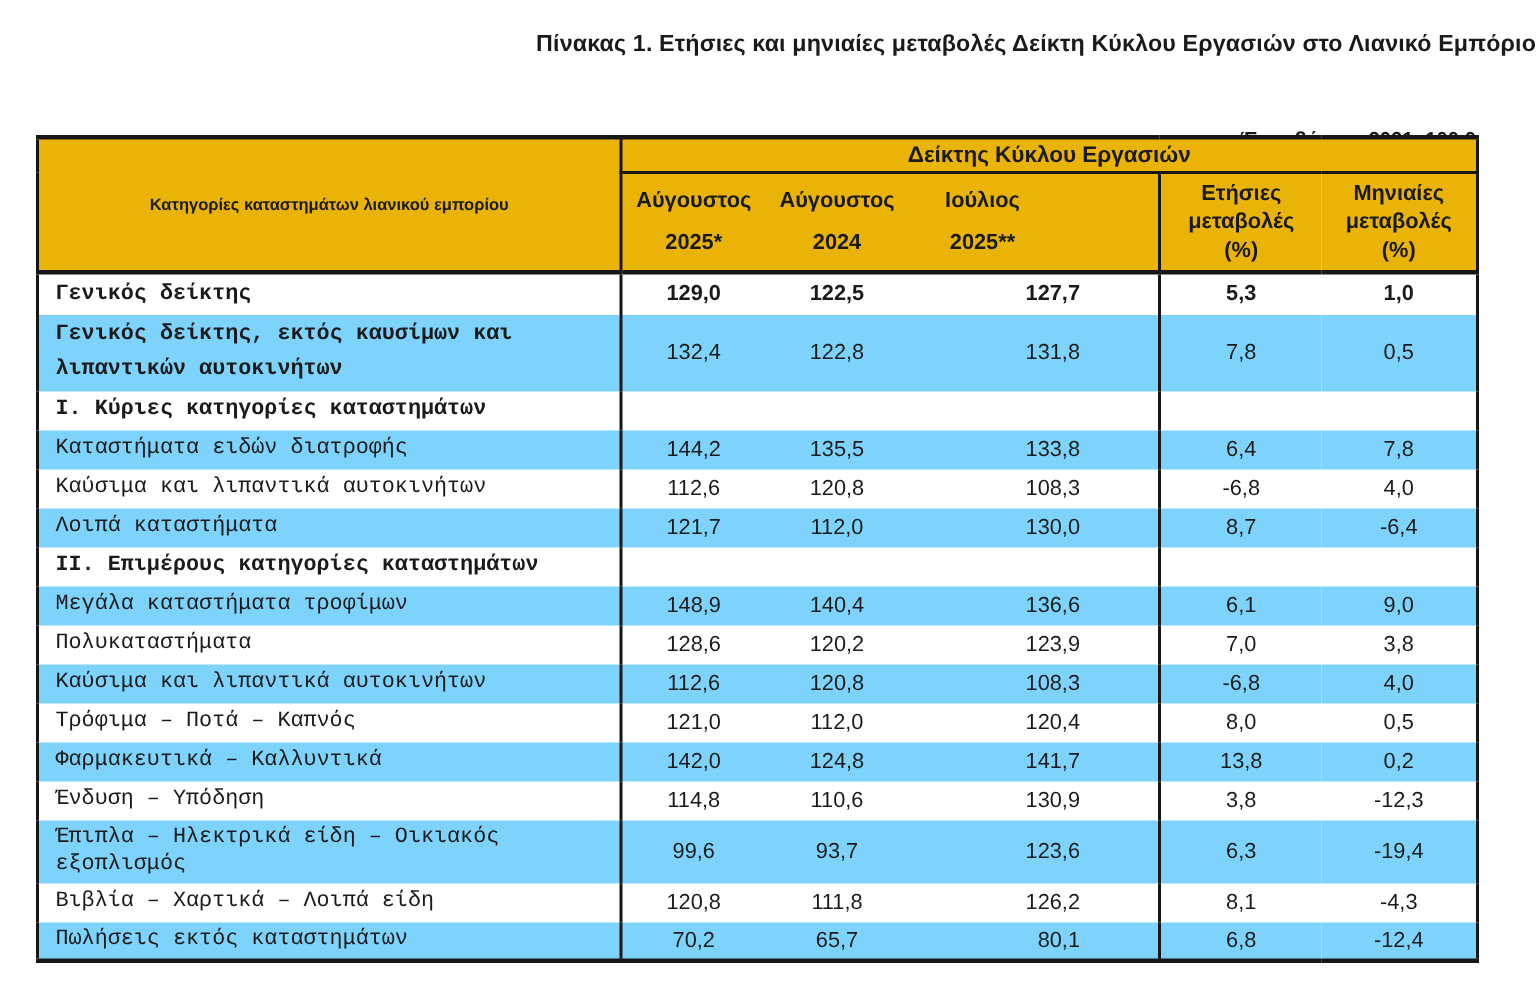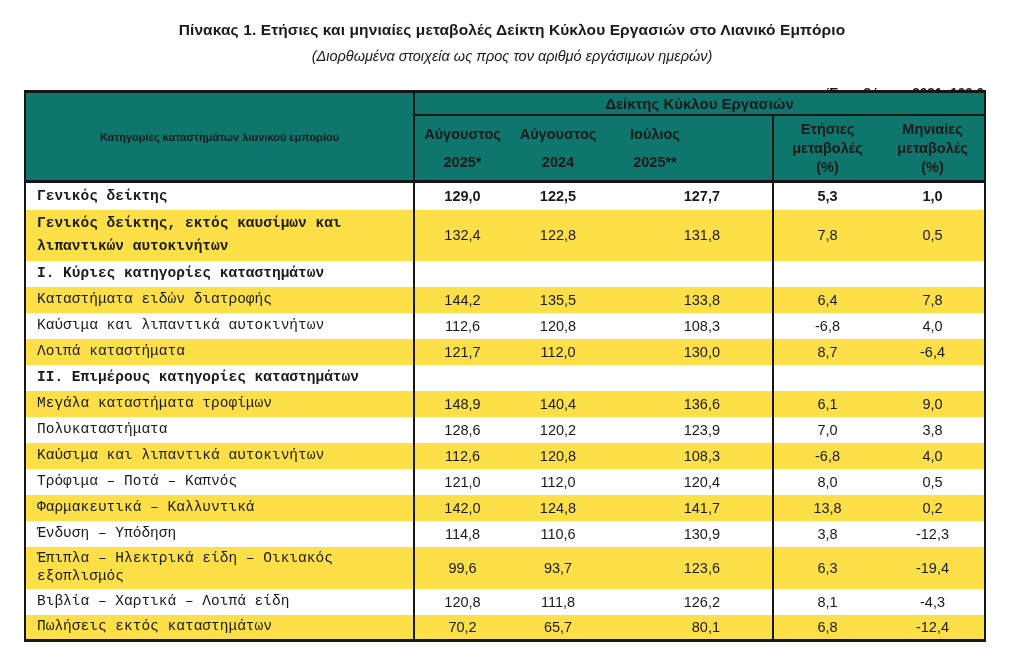--- a/index.html
+++ b/index.html
@@ -2,38 +2,38 @@
 <html><head>
 <meta charset="utf-8">
 <style>
   html,body { margin:0; padding:0; background:#ffffff; }
   .page {
     position:relative; width:1024px; height:662px; background:#ffffff;
     font-family:"Liberation Sans","DejaVu Sans",sans-serif; color:#1a1a1a;
     overflow:hidden;
   }
   .doc-title {
-    padding-top:21px; text-align:center;
+    padding-top:21px; text-align:right;
     font-size:15.5px; font-weight:bold; letter-spacing:.1px;
   }
   .doc-subtitle {
     margin-top:9px; text-align:center;
     font-size:14.5px; font-style:italic;
   }
   .base-note {
     position:absolute; top:85px; left:24px; width:960px;
     text-align:right; font-size:13.5px; font-weight:bold;
   }
   table.idx {
     position:absolute; left:24px; top:90px; width:960px;
     border-collapse:collapse; table-layout:fixed;
     border:2px solid #161616; border-top:3px solid #161616; border-bottom:3px solid #161616;
     font-size:14.5px;
   }
-  thead th { background:#0f766e; font-weight:bold; padding:0; vertical-align:middle; }
+  thead th { background:#eab308; font-weight:bold; padding:0; vertical-align:middle; }
   th.corner {
     border-right:2px solid #161616; border-bottom:3px solid #161616;
     font-size:11px; padding:0 10px;
   }
   th.group { border-bottom:2px solid #161616; height:21px; font-size:15px; }
   tr.h2 th { border-bottom:3px solid #161616; height:64px; }
   th.m3, td.m3 { border-right:2px solid #161616; }
   th.m3 .hline, td.m3 { padding-right:0; }
   th .hline { line-height:15px; }
   th .gap { height:13px; }
@@ -45,31 +45,30 @@
     border-right:2px solid #161616; line-height:1.2;font-family:Liberation Mono, monospace;
   }
   td.num { text-align:center; }
   td.m3 { text-align:right;margin-top:48px; }
   td.m3 > span { display:inline-block; padding-right:52px; }
   tbody tr { height:26px; }
   tr.r-first { height:28px; }
   tr.r-two { height:51px; }
   tr.r-two td.cat { line-height:23px; }
   tr.r-tall { height:42px; }
-  tr.shade { background:#fde047; }
+  tr.shade { background:#7dd3fc; }
   tr.bold-all td { font-weight:bold; }
   td.bold { font-weight:bold; }
 </style>
 </head>
 <body>
 
 <div class="page">
 
   <div class="doc-title">Πίνακας 1. Ετήσιες και μηνιαίες μεταβολές Δείκτη Κύκλου Εργασιών στο Λιανικό Εμπόριο</div>
-  <div class="doc-subtitle">(Διορθωμένα στοιχεία ως προς τον αριθμό εργάσιμων ημερών)</div>
   <div class="base-note">Έτος βάσης: 2021=100,0</div>
 
   <table class="idx">
     <colgroup>
       <col style="width:389px">
         <col style="width:96px">
         <col style="width:96px">
       <col style="width:167px">
         <col style="width:108px">
         <col style="width:104px">

